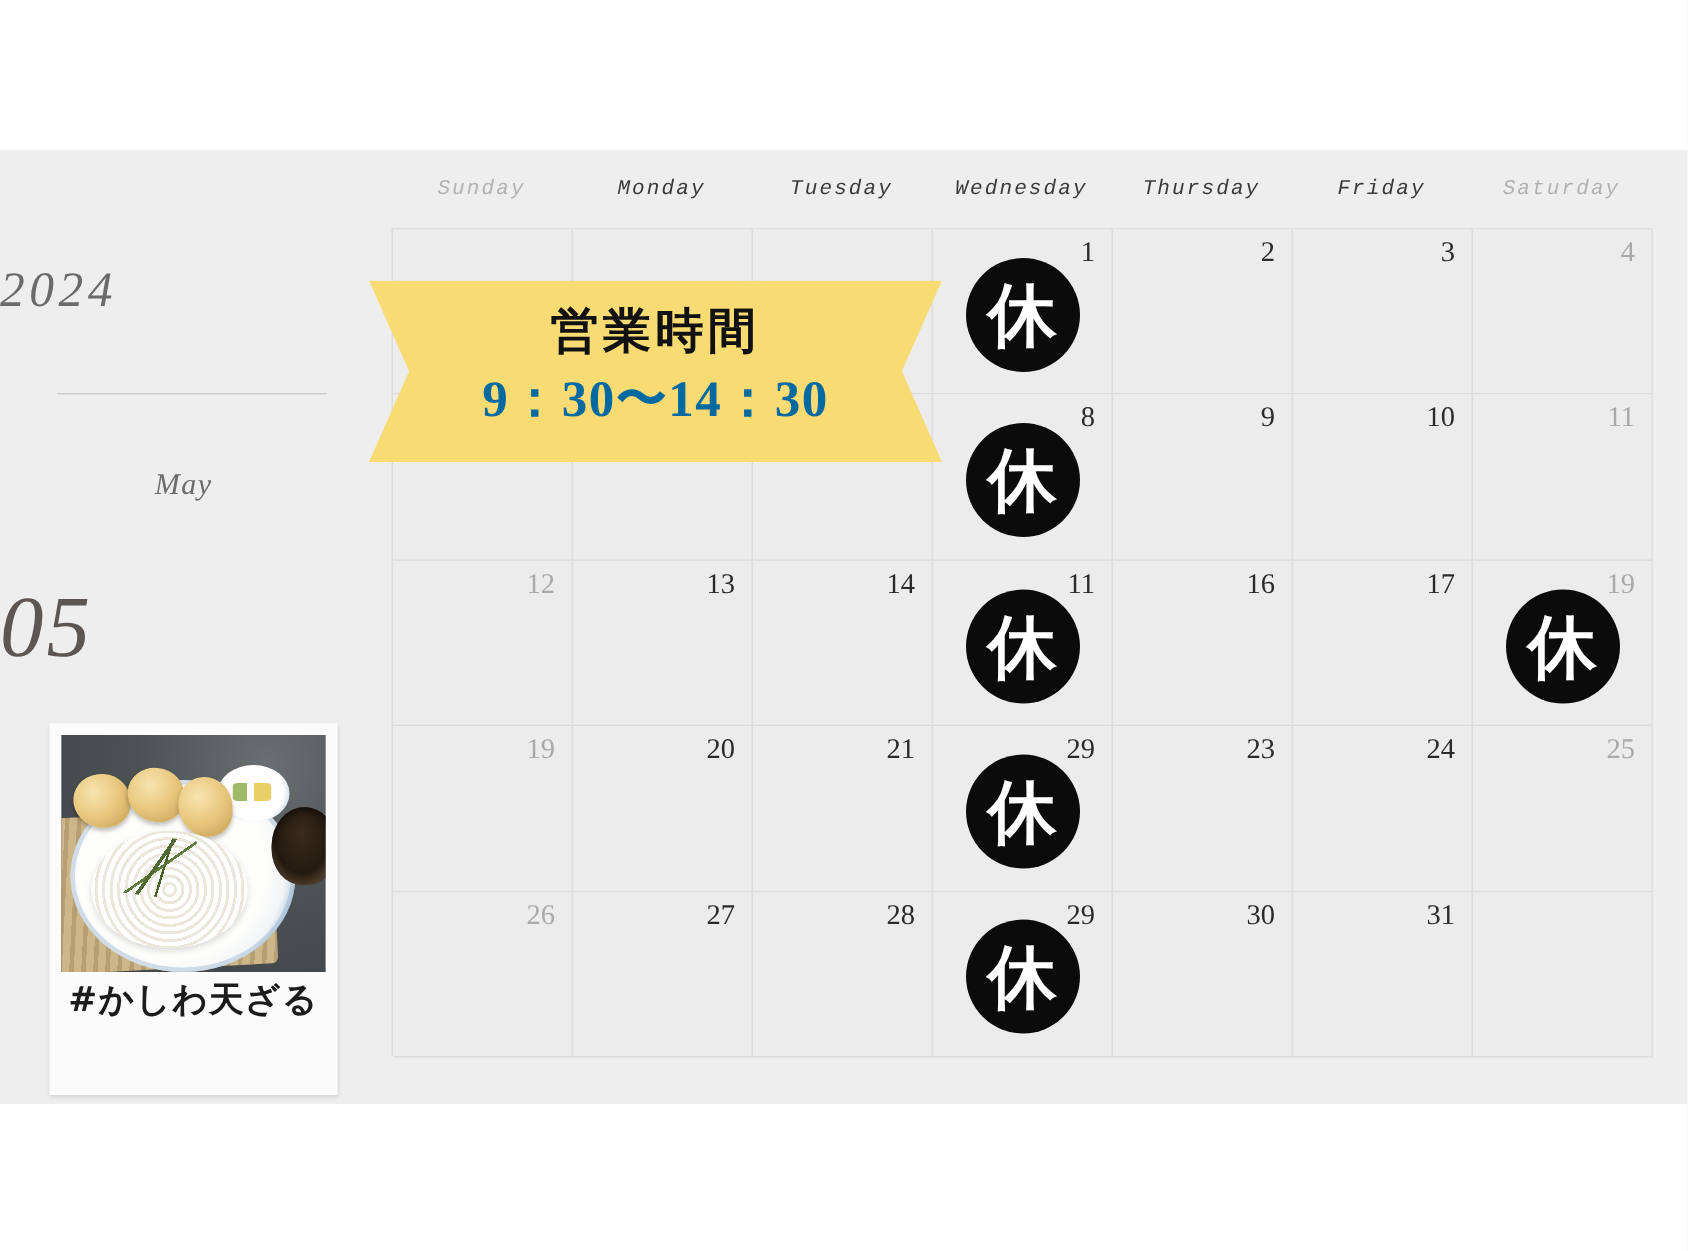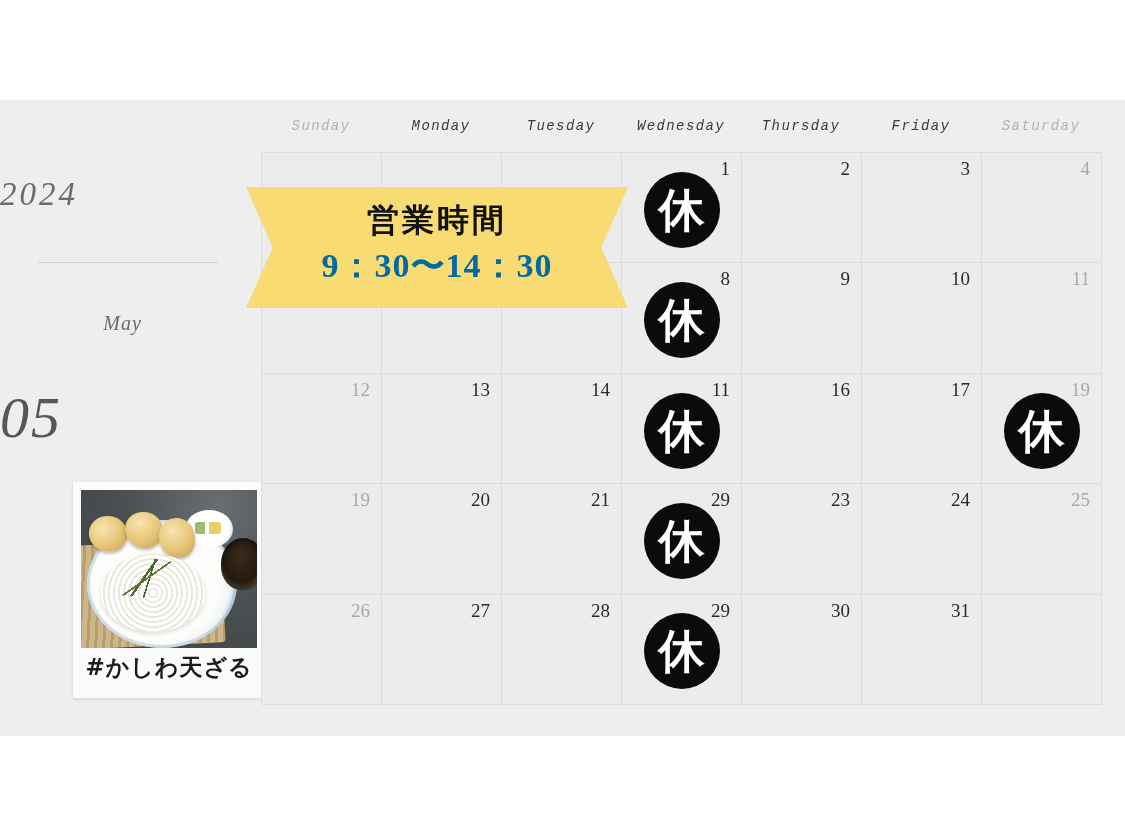--- a/index.html
+++ b/index.html
@@ -84,25 +84,24 @@
     color: #5c5552;
     margin-top: 48px;
   }
 
   
   .polaroid {
     position: absolute;
     left: 33px;
     top: 382px;
     width: 192px;
-    height: 216px;
+    height: 248px;
     background: #fbfbfb;
     padding: 8px 8px 0 8px;
     box-shadow: 0 1px 3px rgba(0,0,0,0.13);
-    margin-left: 40px;
   }
 
   .photo {
     position: relative;
     width: 176px;
     height: 158px;
     overflow: hidden;
     background: #4a4f52;
   }
 

